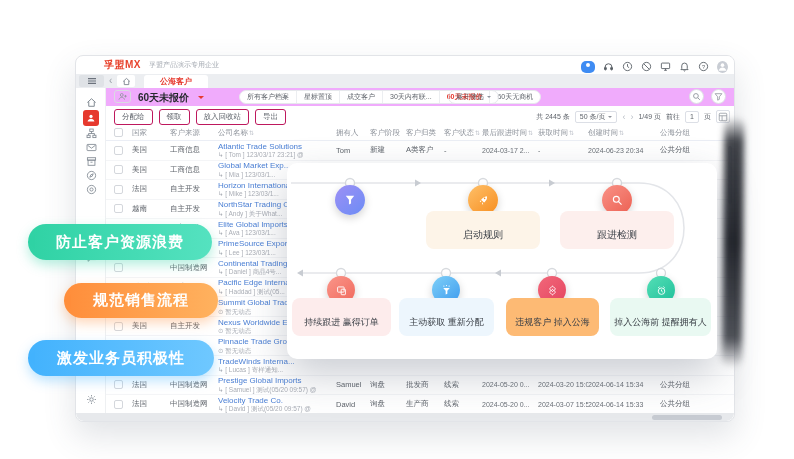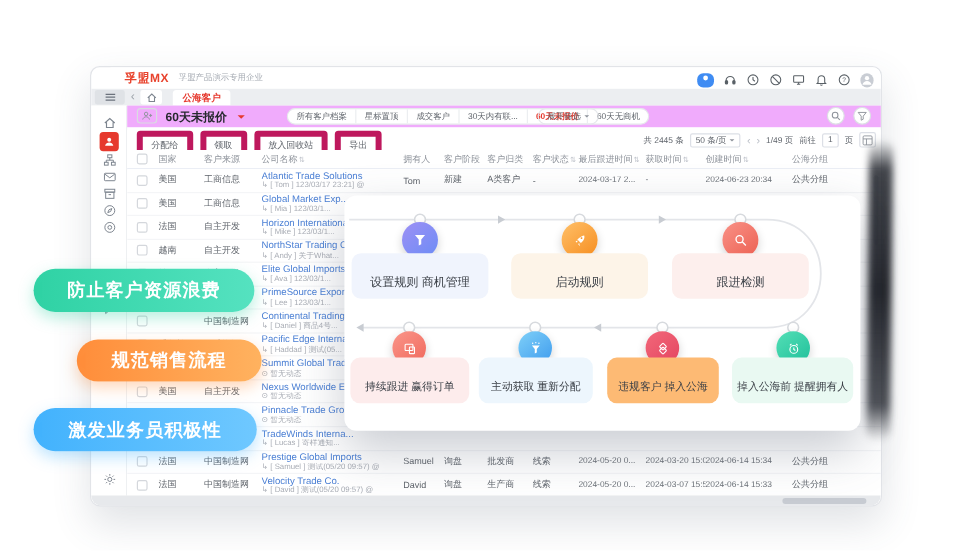--- a/index.html
+++ b/index.html
@@ -17,41 +17,41 @@
   .eyepill{width:14px;height:9px;border-radius:5px;background:#3f8cf3;position:relative;}
   .eyepill::after{content:"";position:absolute;left:5px;top:2.5px;width:4px;height:4px;border-radius:50%;background:#fff;}
   .avatar-c{width:11px;height:11px;border-radius:50%;background:#c9cdd4;overflow:hidden;}
   .tb-caret{width:0;height:0;border:2.5px solid transparent;border-top-color:#9aa0a8;margin-top:3px;}
 
   .tabbar{position:absolute;left:0;top:18px;width:100%;height:14px;background:#eceef1;}
   .menu-box{position:absolute;left:3px;top:1px;width:25px;height:12px;background:#dfe2e6;border-radius:2px;display:flex;align-items:center;justify-content:center;}
   .back{position:absolute;left:33px;top:0;font-size:10px;color:#9aa0a8;line-height:14px;}
   .home-box{position:absolute;left:41px;top:1px;width:18px;height:12px;background:#fff;border-radius:2px;display:flex;align-items:center;justify-content:center;}
   .tab{position:absolute;left:68px;top:1px;height:13px;min-width:48px;background:#fff;border-radius:3px 3px 0 0;
-    font-size:8px;font-weight:bold;color:#e6392e;display:flex;align-items:center;justify-content:center;padding:0 0;}
+    font-size:8px;font-weight:bold;color:#e6392e;display:flex;align-items:center;justify-content:center;padding:0 16px;}
 
   .sidebar{position:absolute;left:0;top:32px;bottom:8px;width:30px;background:#fff;border-right:1px solid #eef0f2;}
   .sb{position:absolute;left:0;width:30px;display:flex;align-items:center;justify-content:center;}
   .sb-active{position:absolute;left:7px;width:16px;height:16px;background:#e6392e;border-radius:3px;display:flex;align-items:center;justify-content:center;}
 
   .toolbar{position:absolute;left:30px;top:32px;width:630px;height:18px;background:#f0abfc;}
   .pp-box{position:absolute;left:8px;top:2px;width:17px;height:13px;border:1px solid #d9dce1;border-radius:3px;display:flex;align-items:center;justify-content:center;}
   .view{position:absolute;left:32px;top:3px;font-size:10px;font-weight:bold;color:#26292e;white-space:nowrap;}
   .view-caret{position:absolute;left:92px;top:8px;width:0;height:0;border:3px solid transparent;border-top-color:#e6392e;}
   .chips{position:absolute;left:133px;top:2px;height:14px;margin:0;padding:0;list-style:none;display:flex;align-items:stretch;border:1px solid #e6e8ec;border-radius:8px;overflow:hidden;background:#fff;}
   .chips li{font-size:7px;color:#5f646b;display:flex;align-items:center;padding:0 7px;border-right:1px solid #eceef1;white-space:nowrap;}
   .chips li:last-child{border-right:none;}
   .chips li.on{color:#e6392e;font-weight:bold;}
   .expand-pill{position:absolute;left:342px;top:2px;height:14px;border:1px solid #e6e8ec;border-radius:8px;display:flex;align-items:center;gap:3px;padding:0 7px;font-size:7px;color:#5f646b;white-space:nowrap;}
   .mini-caret{width:0;height:0;border:2.5px solid transparent;border-top-color:#8f949c;margin-top:2px;}
   .circle-icon{position:absolute;top:1px;width:15px;height:15px;border:1px solid #dcdfe4;border-radius:50%;display:flex;align-items:center;justify-content:center;background:#fff;}
 
   .actionbar{position:absolute;left:30px;top:52px;width:630px;height:17px;background:#fff;}
   .btns{position:absolute;left:8px;top:1px;display:flex;gap:6px;}
-  .abtn{font-size:7.5px;color:#5f646b;border:5px solid #be185d;border-radius:3px;padding:2px 7px;background:#fff;white-space:nowrap;}
+  .abtn{font-size:7.5px;color:#5f646b;border:1px solid #be185d;border-radius:3px;padding:2px 7px;background:#fff;white-space:nowrap;}
   .pag{position:absolute;right:6px;top:2px;display:flex;align-items:center;gap:5px;font-size:7px;color:#5f646b;white-space:nowrap;}
   .sel{border:1px solid #dcdfe6;border-radius:2px;height:12px;display:flex;align-items:center;gap:3px;padding:0 4px;}
   .pg-btn{color:#b9bec6;font-size:9px;line-height:10px;}
   .goto{width:14px;height:12px;border:1px solid #dcdfe6;border-radius:2px;font-size:7px;text-align:center;color:#5f646b;padding:0;}
   .cfg{width:14px;height:13px;border:1px solid #dcdfe6;border-radius:2px;display:flex;align-items:center;justify-content:center;}
 
   .thead,.trow{display:grid;grid-template-columns:18px 38px 48px 118px 34px 36px 38px 38px 56px 50px 72px auto;align-items:center;padding-left:8px;}
   .thead{position:absolute;left:30px;top:69px;width:630px;height:16px;border-bottom:1px solid #ebeef5;background:#fff;}
   .hc{font-size:7.5px;color:#8f949c;white-space:nowrap;overflow:hidden;}
   .sort{font-size:6px;color:#c0c4cc;margin-left:1px;}
@@ -591,21 +591,20 @@
           <circle cx="265" cy="110" r="4.5"></circle>
           <circle cx="374" cy="110" r="4.5"></circle>
       </g>
     </svg>
 
     <span class="ic top ic-purple" style="left:48px">
         <svg width="14" height="14" viewBox="0 0 20 20">
           <path d="M4 4h12l-4.5 5.5V15l-3 1.5V9.5z" fill="#fff"></path>
         </svg>
       </span>
-    <div class="bx top bg-lav" style="left:6px">设置规则 商机管理</div>
     <span class="ic top ic-orange" style="left:181px">
         <svg width="14" height="14" viewBox="0 0 20 20">
           <g fill="#fff">
             <path d="M15.5 4.5c.9 2.8-.4 5.6-3 8.2l-1 1-4.2-4.2 1-1c2.6-2.6 5.4-3.9 7.2-4z"></path>
             <path d="M7.7 10.6l-2.6.9 1.8 1.8zM9.4 12.9l-.9 2.6 1.8 1.8z"></path>
           </g>
           <circle cx="12.3" cy="7.7" r="1.1" fill="#f68d1f"></circle>
         </svg>
       </span>
     <div class="bx top bg-or" style="left:139px">启动规则</div>

